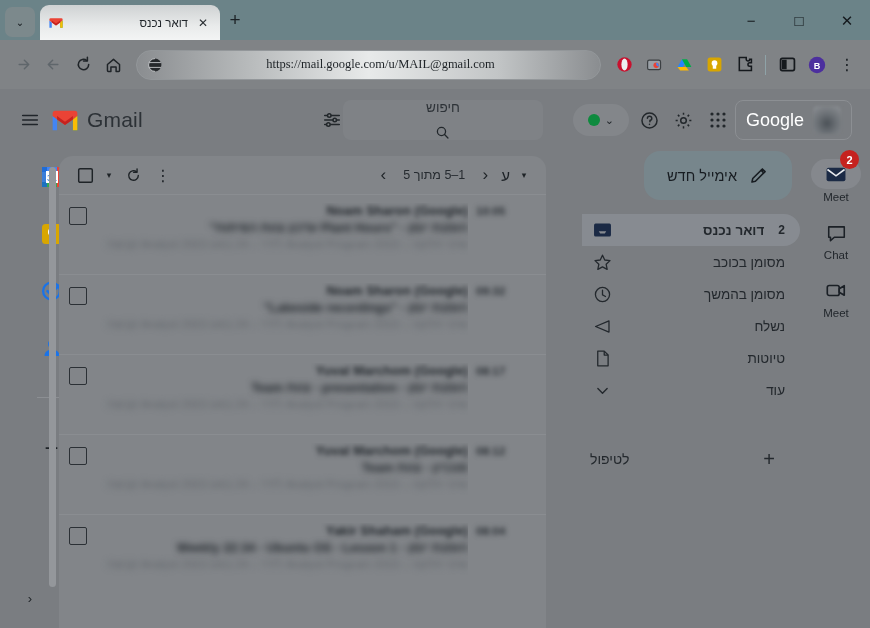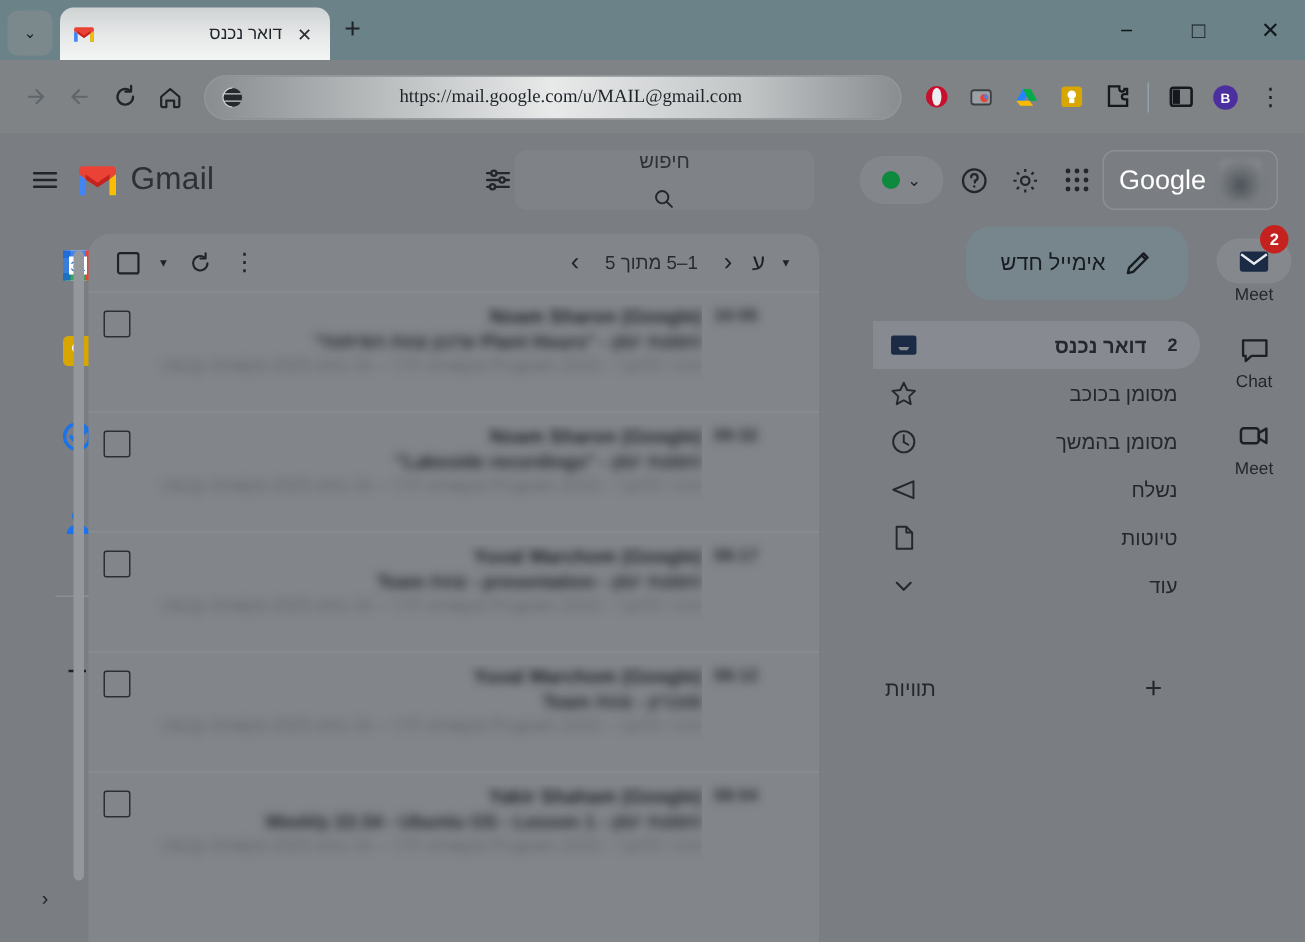--- a/index.html
+++ b/index.html
@@ -599,21 +599,21 @@
           <span class="nav-ico">
             <svg width="17" height="17" viewBox="0 0 22 22" fill="none" stroke="#23282d" stroke-width="1.8" stroke-linecap="round" stroke-linejoin="round">
                 <path d="M5 8.5l6 6 6-6"></path>
               </svg>
           </span>
           <span class="nav-lbl">עוד</span>
         </div>
       </div>
 
       <div class="labels-row">
-        <span>תוויות</span>
+        <span>לטיפול</span>
         <span class="labels-add">+</span>
       </div>
     </div>
 
     <div class="gsuite-rail">
       <svg class="gs-icon" viewBox="0 0 24 24">
         <rect x="2" y="2" width="20" height="20" rx="2.5" fill="#fff"></rect>
         <rect x="2" y="2" width="20" height="5" fill="#4285f4"></rect>
         <rect x="2" y="17" width="20" height="5" fill="#34a853"></rect>
         <rect x="17" y="2" width="5" height="20" fill="#ea4335"></rect>

